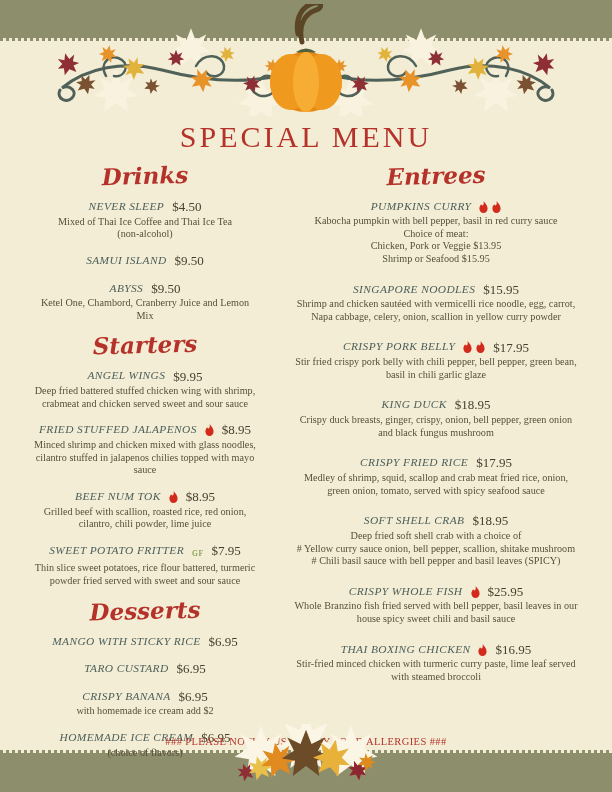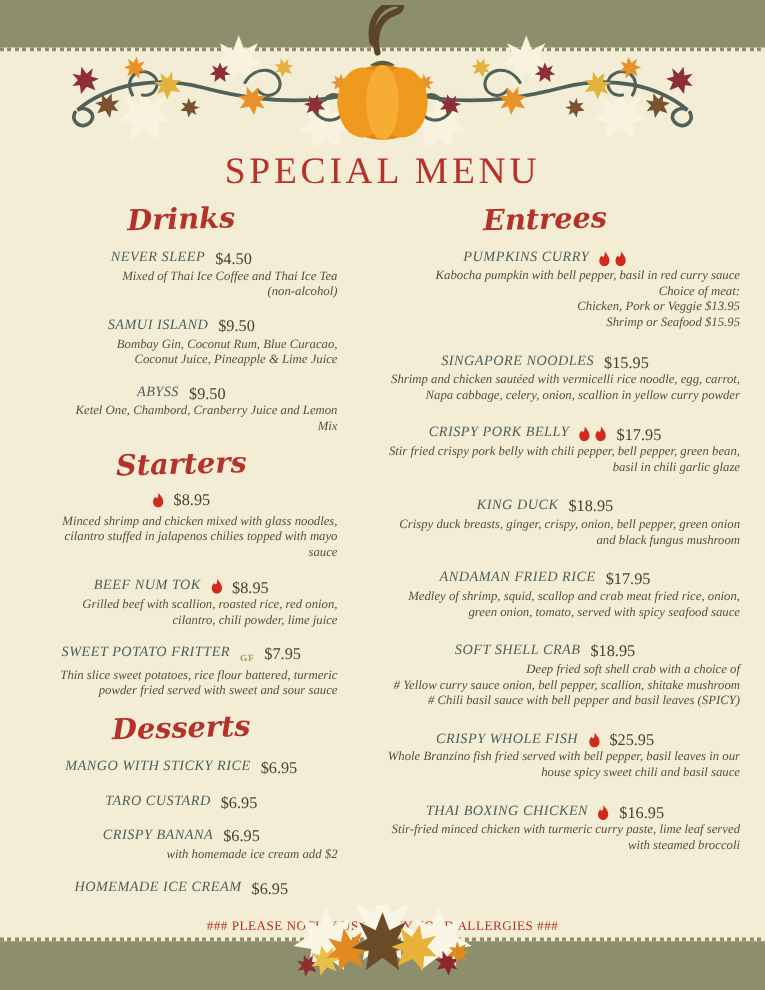--- a/index.html
+++ b/index.html
@@ -40,22 +40,22 @@
   }
   .menu-item{text-align:center;margin:0 0 9px;}
   .col-right .menu-item{margin-bottom:13px;}
   .item-head{display:inline-flex;align-items:center;justify-content:center;gap:8px;line-height:1.2;}
   .item-name{font-size:11.4px;letter-spacing:.4px;color:var(--item_name,#4d5f5a);font-style:italic;}
   .item-price{font-size:13px;color:var(--price,#46402f);}
   .flames{display:inline-flex;gap:4px;align-items:center;}
   .flame{display:block;}
   .gf-badge{font-size:7.5px;font-weight:bold;color:var(--gf_green,#8aa556);letter-spacing:.5px;position:relative;top:-3px;margin-top:12px;}
   .item-desc{
-    margin-top:1px;font-size:10.2px;font-style:italic;line-height:1.24;
-    color:var(--description,#56503a);white-space:pre-line;text-align:right;
+    margin-top:1px;font-size:10.2px;line-height:1.24;
+    color:var(--description,#56503a);white-space:pre-line;
   }
   .footer-note{
     position:absolute;left:0;width:100%;bottom:45px;z-index:2;text-align:center;
     font-size:10.5px;letter-spacing:.4px;color:var(--accent_red,#b5322a);
   }
 </style>
 </head>
 <body>
 
 <div class="page">
@@ -114,42 +114,50 @@
       <div class="item-desc">Mixed of Thai Ice Coffee and Thai Ice Tea
 (non-alcohol)</div>
     </div>
 
     <div class="menu-item">
       <div class="item-head">
         <span class="item-name">SAMUI ISLAND</span>
 
         <span class="item-price">$9.50</span>
       </div>
-      <div class="item-desc">Bombay Gin, Coconut Rum, Blue Curacao,
-Coconut Juice, Pineapple &amp; Lime Juice</div>
     </div>
 
     <div class="menu-item">
       <div class="item-head">
         <span class="item-name">ABYSS</span>
 
         <span class="item-price">$9.50</span>
       </div>
       <div class="item-desc">Ketel One, Chambord, Cranberry Juice and Lemon
 Mix</div>
     </div>
   </div>
     </div>
 
     <div class="section">
       <div class="section-heading">Starters</div>
       <div class="items">
-
-    <div class="menu-item">
-      <div class="item-head">
+    <div class="menu-item">
+      <div class="item-head">
+        <span class="item-name">ANGEL WINGS</span>
+
+        <span class="item-price">$9.95</span>
+      </div>
+      <div class="item-desc">Deep fried battered stuffed chicken wing with shrimp,
+crabmeat and chicken served sweet and sour sauce</div>
+    </div>
+
+    <div class="menu-item">
+      <div class="item-head">
+        <span class="item-name">FRIED STUFFED JALAPENOS</span>
 
         <span class="flames">
                     <svg class="flame" width="9" height="12" viewBox="0 0 9 12">
                       <path d="M4.7,0 C6,2.2 8.6,4.3 8.6,7.4 C8.6,9.9 6.8,12 4.5,12 C2.2,12 0.4,9.9 0.4,7.4 C0.4,5.8 1.2,4.6 2.1,3.3 C2.5,4.4 3.5,4.8 4.2,4 C4.8,3.2 4.8,1.5 4.7,0 Z" fill="var(--flame_red)"></path>
                     </svg>
                   </span>
         <span class="item-price">$8.95</span>
       </div>
       <div class="item-desc">Minced shrimp and chicken mixed with glass noodles,
 cilantro stuffed in jalapenos chilies topped with mayo
@@ -213,20 +221,21 @@
       </div>
       <div class="item-desc">with homemade ice cream add $2</div>
     </div>
 
     <div class="menu-item">
       <div class="item-head">
         <span class="item-name">HOMEMADE ICE CREAM</span>
 
         <span class="item-price">$6.95</span>
       </div>
+      <div class="item-desc">(choice of flavors)</div>
     </div>
   </div>
     </div>
   </div>
       <div class="col-right">
     <div class="section">
       <div class="section-heading">Entrees</div>
       <div class="items">
     <div class="menu-item">
       <div class="item-head">
@@ -281,21 +290,21 @@
         <span class="item-name">KING DUCK</span>
 
         <span class="item-price">$18.95</span>
       </div>
       <div class="item-desc">Crispy duck breasts, ginger, crispy, onion, bell pepper, green onion
 and black fungus mushroom</div>
     </div>
 
     <div class="menu-item">
       <div class="item-head">
-        <span class="item-name">ANDAMAN FRIED RICE</span>
+        <span class="item-name">CRISPY FRIED RICE</span>
 
         <span class="item-price">$17.95</span>
       </div>
       <div class="item-desc">Medley of shrimp, squid, scallop and crab meat fried rice, onion,
 green onion, tomato, served with spicy seafood sauce</div>
     </div>
 
     <div class="menu-item">
       <div class="item-head">
         <span class="item-name">SOFT SHELL CRAB</span>

